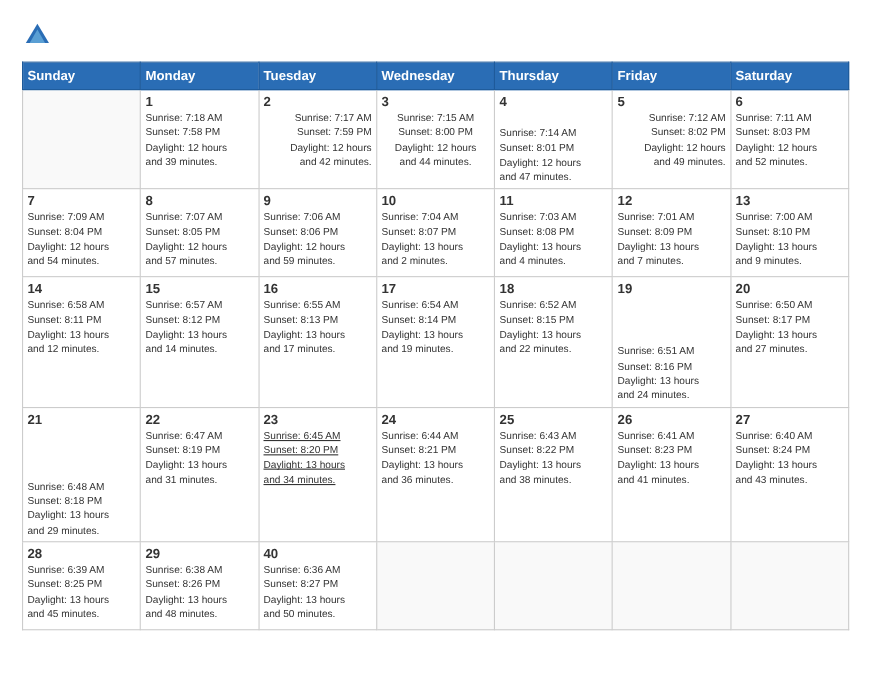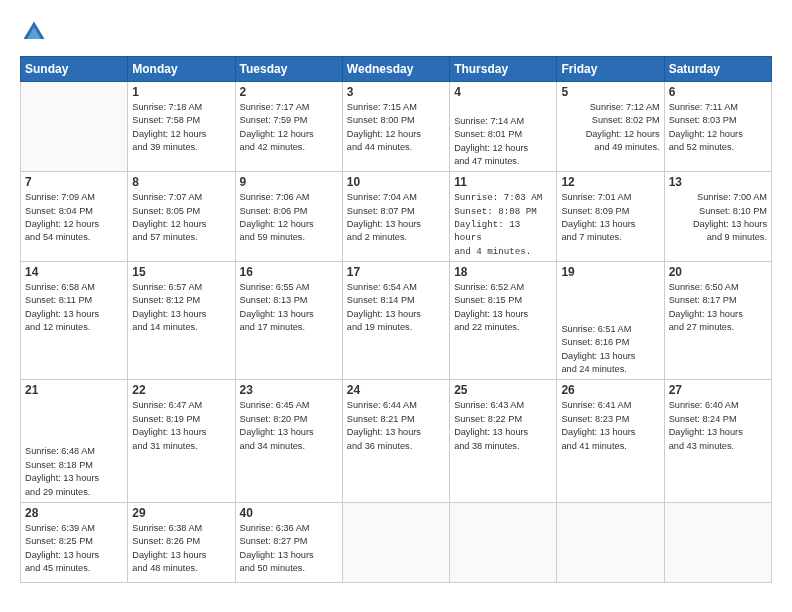--- a/index.html
+++ b/index.html
@@ -134,28 +134,28 @@
           <td class="empty-cell"></td>
           <td>
             <span class="day-number">1</span>
             <div class="day-info" style="white-space: pre-line;">Sunrise: 7:18 AM
 Sunset: 7:58 PM
 Daylight: 12 hours
 and 39 minutes.</div>
           </td>
           <td>
             <span class="day-number">2</span>
-            <div class="day-info" style="white-space: pre-line;">Sunrise: 7:17 AM
+            <div class="day-info" style="white-space: pre-line; text-align: right;">Sunrise: 7:17 AM
 Sunset: 7:59 PM
 Daylight: 12 hours
 and 42 minutes.</div>
           </td>
           <td>
             <span class="day-number">3</span>
-            <div class="day-info" style="white-space: pre-line;">Sunrise: 7:15 AM
+            <div class="day-info" style="white-space: pre-line; text-align: center;">Sunrise: 7:15 AM
 Sunset: 8:00 PM
 Daylight: 12 hours
 and 44 minutes.</div>
           </td>
           <td>
             <span class="day-number">4</span>
             <div class="day-info" style="white-space: pre-line; margin-top: 16px;">Sunrise: 7:14 AM
 Sunset: 8:01 PM
 Daylight: 12 hours
 and 47 minutes.</div>
@@ -199,35 +199,35 @@
           </td>
           <td>
             <span class="day-number">10</span>
             <div class="day-info" style="white-space: pre-line;">Sunrise: 7:04 AM
 Sunset: 8:07 PM
 Daylight: 13 hours
 and 2 minutes.</div>
           </td>
           <td>
             <span class="day-number">11</span>
-            <div class="day-info" style="white-space: pre-line; font-family: Liberation Mono, monospace;">Sunrise: 7:03 AM
+            <div class="day-info" style="white-space: pre-line;">Sunrise: 7:03 AM
 Sunset: 8:08 PM
 Daylight: 13 hours
 and 4 minutes.</div>
           </td>
           <td>
             <span class="day-number">12</span>
             <div class="day-info" style="white-space: pre-line;">Sunrise: 7:01 AM
 Sunset: 8:09 PM
 Daylight: 13 hours
 and 7 minutes.</div>
           </td>
           <td>
             <span class="day-number">13</span>
-            <div class="day-info" style="white-space: pre-line; text-align: right;">Sunrise: 7:00 AM
+            <div class="day-info" style="white-space: pre-line;">Sunrise: 7:00 AM
 Sunset: 8:10 PM
 Daylight: 13 hours
 and 9 minutes.</div>
           </td>
         </tr>
         <tr>
           <td>
             <span class="day-number">14</span>
             <div class="day-info" style="white-space: pre-line;">Sunrise: 6:58 AM
 Sunset: 8:11 PM
@@ -287,21 +287,21 @@
           </td>
           <td>
             <span class="day-number">22</span>
             <div class="day-info" style="white-space: pre-line;">Sunrise: 6:47 AM
 Sunset: 8:19 PM
 Daylight: 13 hours
 and 31 minutes.</div>
           </td>
           <td>
             <span class="day-number">23</span>
-            <div class="day-info" style="white-space: pre-line;">Sunrise: 6:45 AM
+            <div class="day-info" style="white-space: pre-line; text-decoration: underline;">Sunrise: 6:45 AM
 Sunset: 8:20 PM
 Daylight: 13 hours
 and 34 minutes.</div>
           </td>
           <td>
             <span class="day-number">24</span>
             <div class="day-info" style="white-space: pre-line;">Sunrise: 6:44 AM
 Sunset: 8:21 PM
 Daylight: 13 hours
 and 36 minutes.</div>

